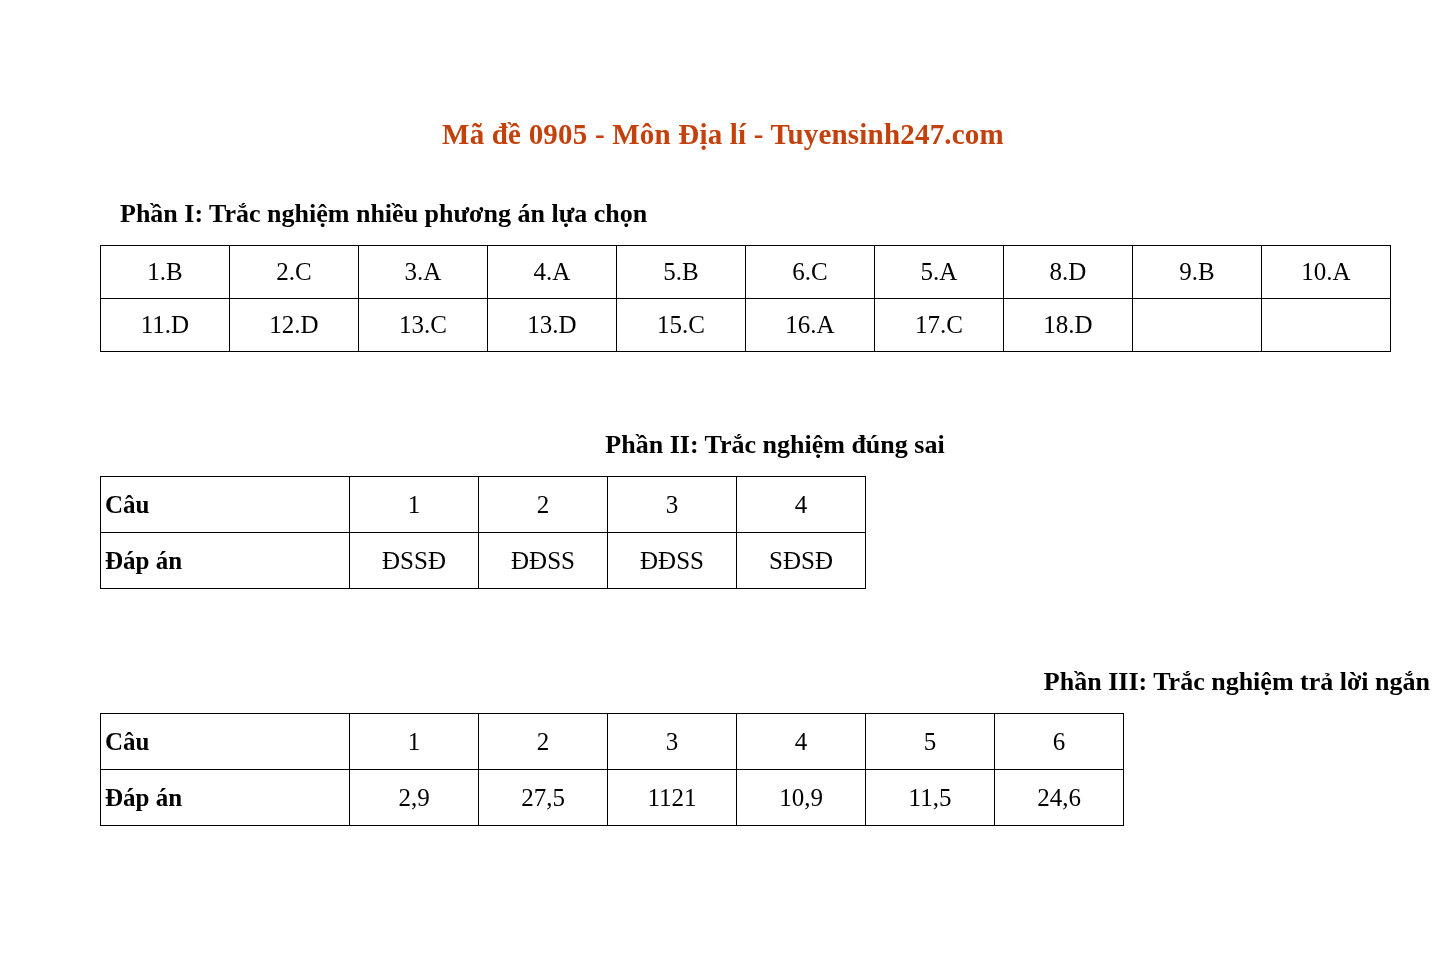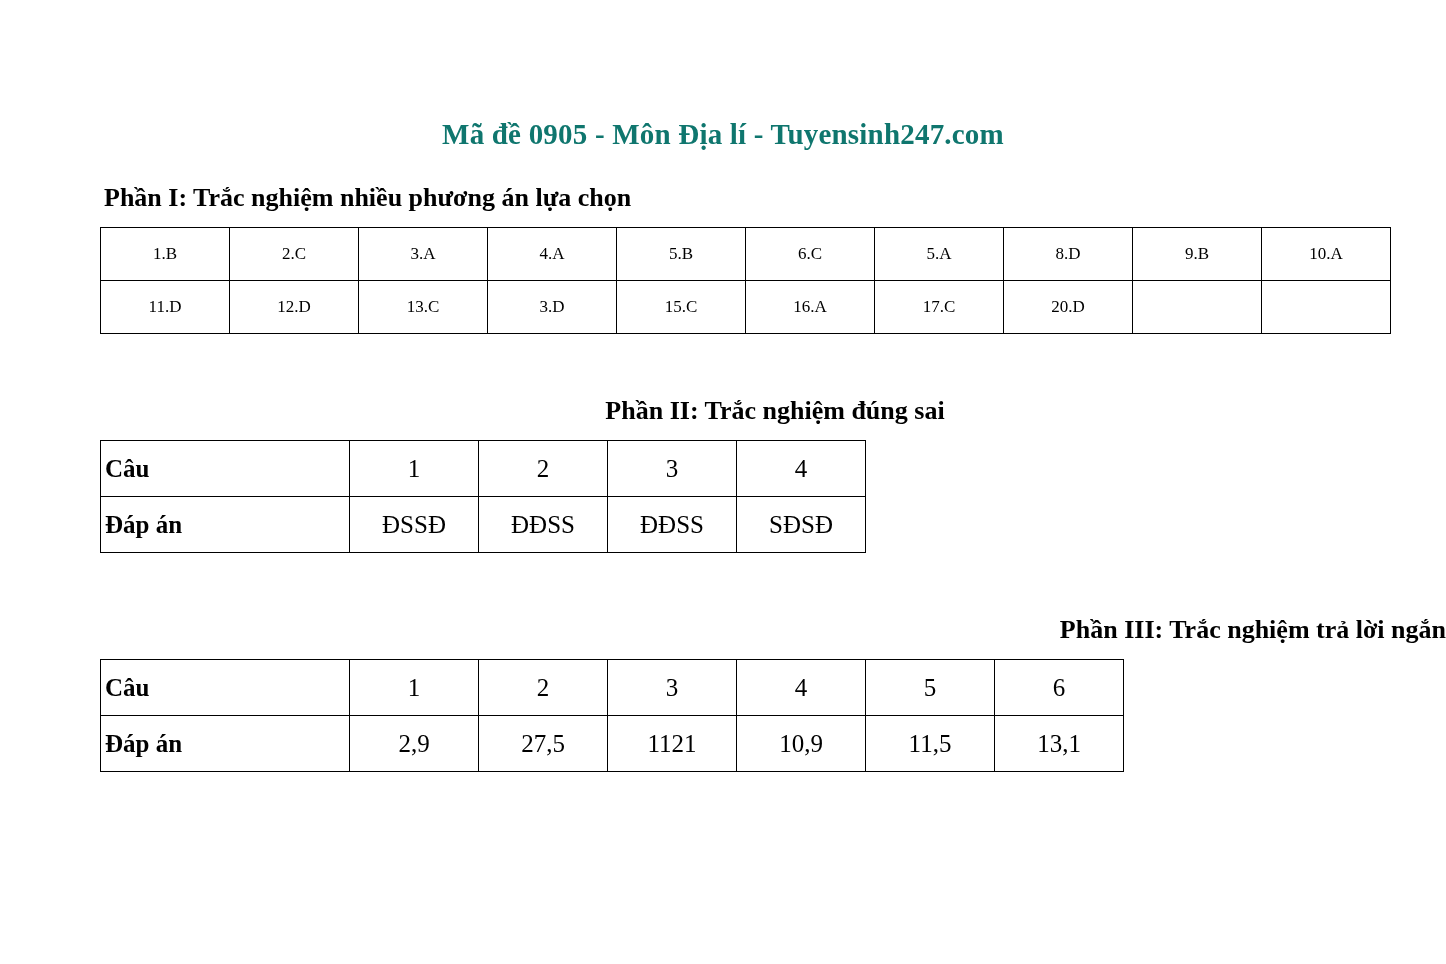--- a/index.html
+++ b/index.html
@@ -27,21 +27,21 @@
     font-weight: bold;
     font-size: 29px;
     margin: 0;
     padding-top: 118px;
     letter-spacing: 0.2px;
     font-family: "Liberation Serif", serif;
   }
   .section-heading {
     font-weight: bold;
     font-size: 26px;
-    margin: 0;
+    margin: 16px;
     padding-left: 104px;
     font-family: "Liberation Serif", serif;
   }
   .heading-1 { padding-top: 32px; }
   .heading-2 { padding-top: 62px; text-align: center; }
   .heading-3 { padding-top: 62px; text-align: right; }
 
   table {
     border-collapse: collapse;
     margin-left: 100px;
@@ -56,21 +56,21 @@
     height: 50px;
     padding: 0 4px;
     white-space: nowrap;
   }
 
   
   #table-part1 { margin-top: 14px; }
   #table-part1 td {
     width: 120px;
     height: 52px;
-    font-size: 17px;
+    font-size: 25px;
   }
 
   
   #table-part2 { margin-top: 14px; }
   #table-part2 td {
     width: 120px;
     height: 55px;
     font-size: 25px;
   }
   #table-part2 td.label-cell,
@@ -86,21 +86,21 @@
     width: 120px;
     height: 55px;
     font-size: 25px;
   }
 </style>
 </head>
 <body>
 
 <div class="page">
 
-  <h1 class="doc-title" style="color: #0f766e;">Mã đề 0905 - Môn Địa lí - Tuyensinh247.com</h1>
+  <h1 class="doc-title" style="color: #c2410c;">Mã đề 0905 - Môn Địa lí - Tuyensinh247.com</h1>
 
   <h2 class="section-heading heading-1">Phần I: Trắc nghiệm nhiều phương án lựa chọn</h2>
 
   <table id="table-part1">
     <tbody>
       <tr>
         <td>1.B</td>
         <td>2.C</td>
         <td>3.A</td>
         <td>4.A</td>
@@ -108,25 +108,25 @@
         <td>6.C</td>
         <td>5.A</td>
         <td>8.D</td>
         <td>9.B</td>
         <td>10.A</td>
       </tr>
       <tr>
         <td>11.D</td>
         <td>12.D</td>
         <td>13.C</td>
-        <td>3.D</td>
+        <td>13.D</td>
         <td>15.C</td>
         <td>16.A</td>
         <td>17.C</td>
-        <td>20.D</td>
+        <td>18.D</td>
         <td></td>
         <td></td>
       </tr>
     </tbody>
   </table>
 
   <h2 class="section-heading heading-2">Phần II: Trắc nghiệm đúng sai</h2>
 
   <table id="table-part2">
     <tbody>
@@ -160,18 +160,18 @@
         <td>5</td>
         <td>6</td>
       </tr>
       <tr>
         <td class="label-cell">Đáp án</td>
         <td>2,9</td>
         <td>27,5</td>
         <td>1121</td>
         <td>10,9</td>
         <td>11,5</td>
-        <td>13,1</td>
+        <td>24,6</td>
       </tr>
     </tbody>
   </table>
 
 </div>
 
 </body></html>

